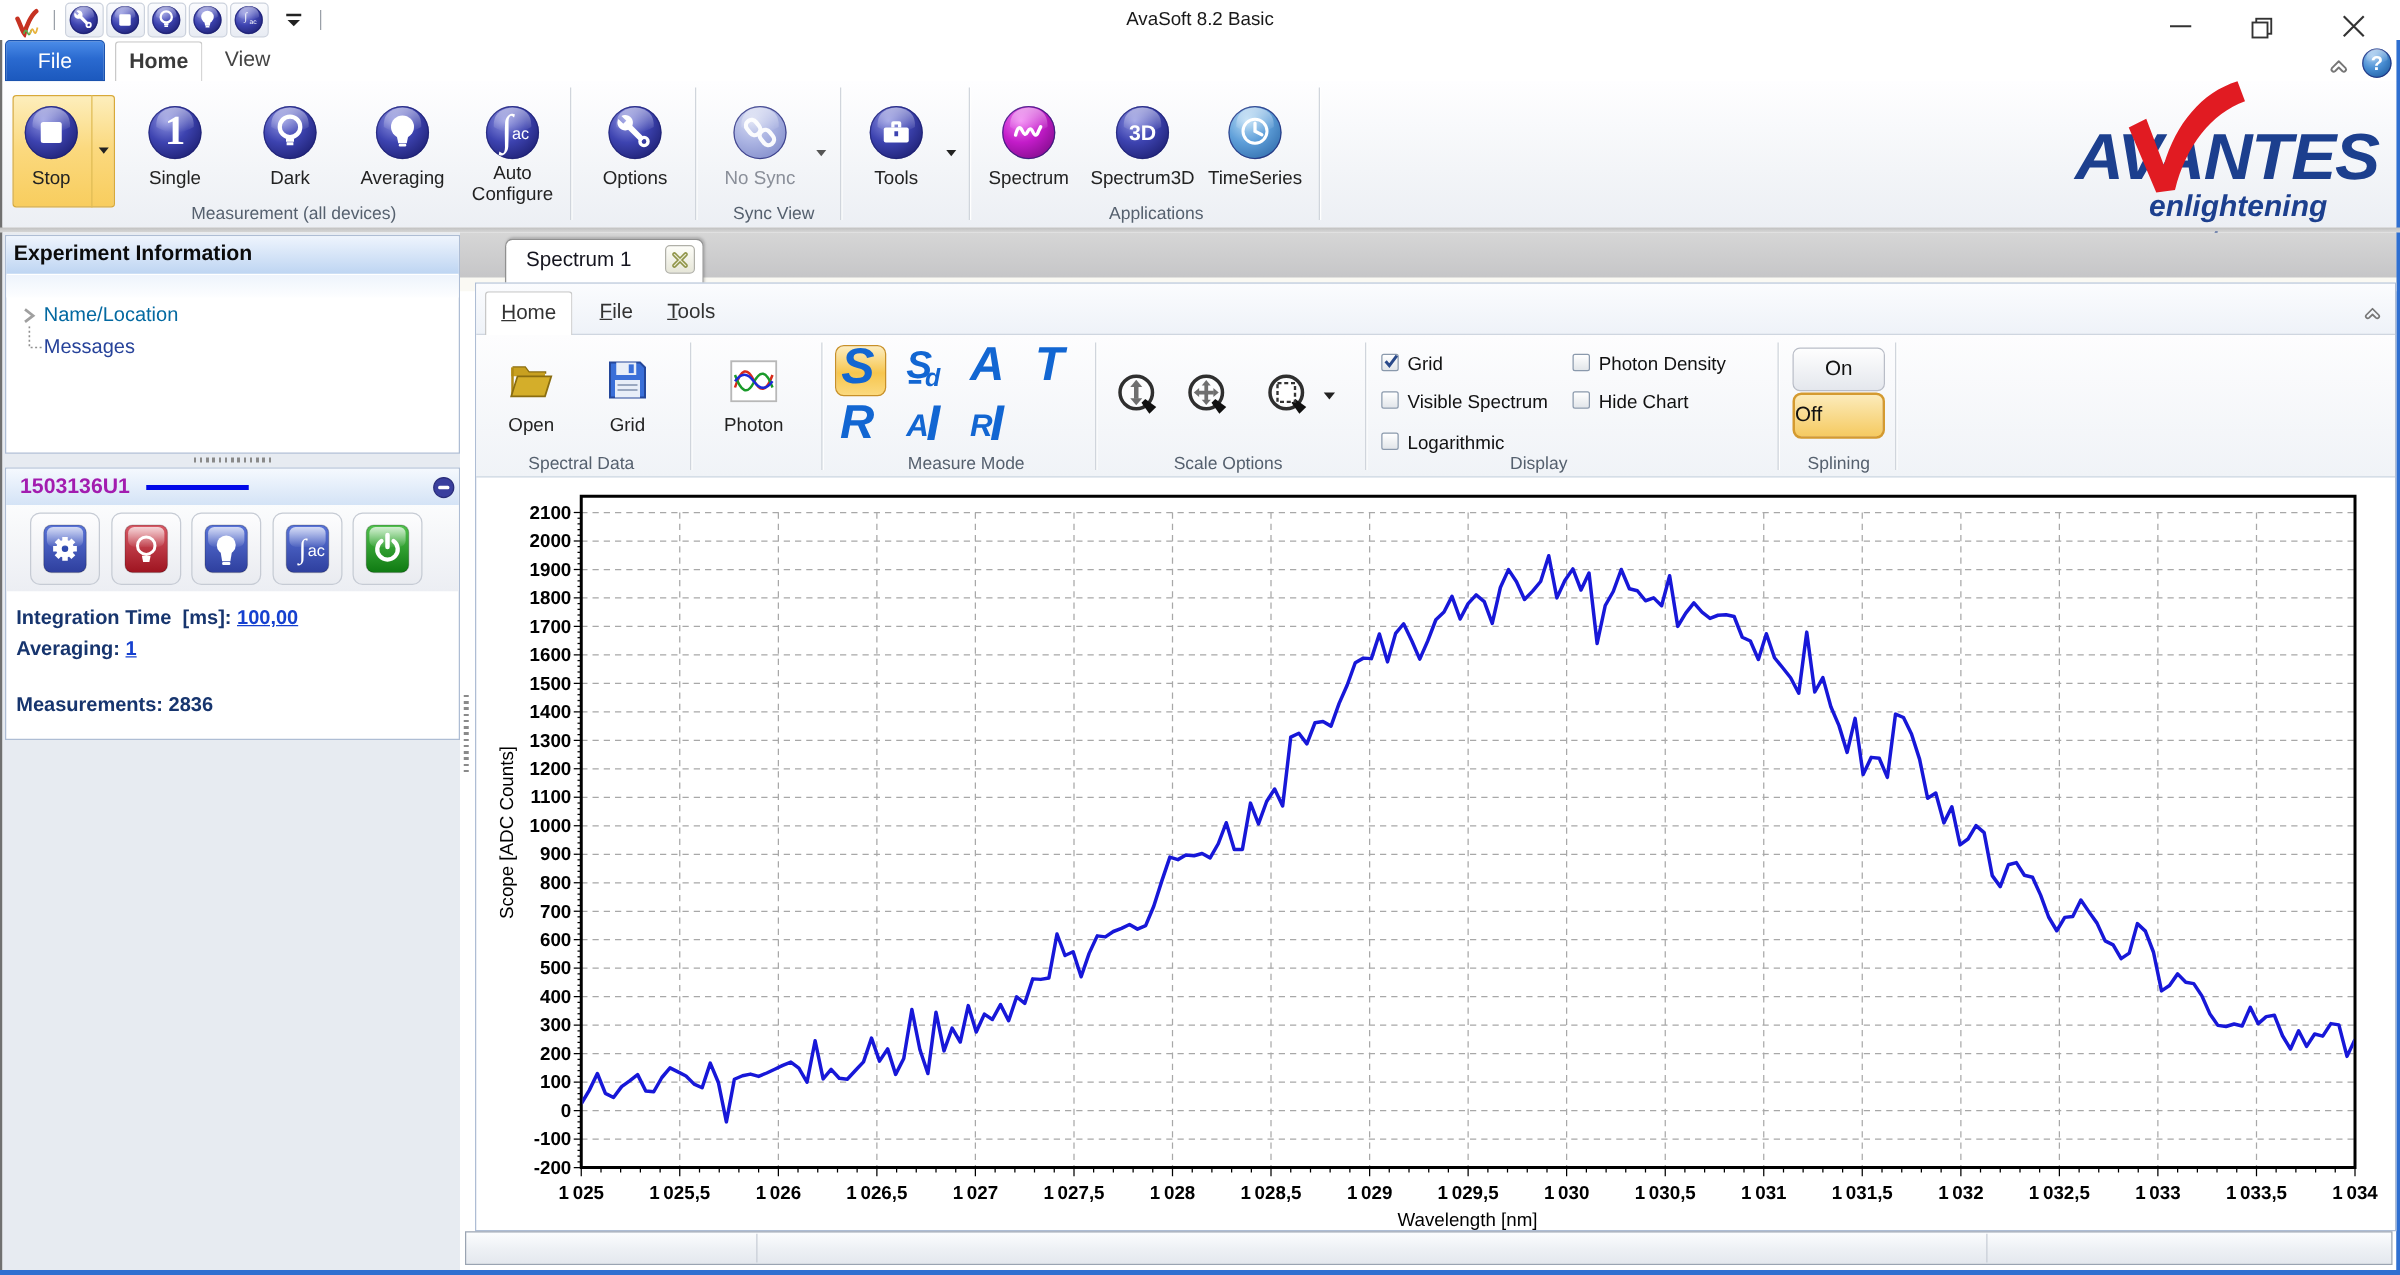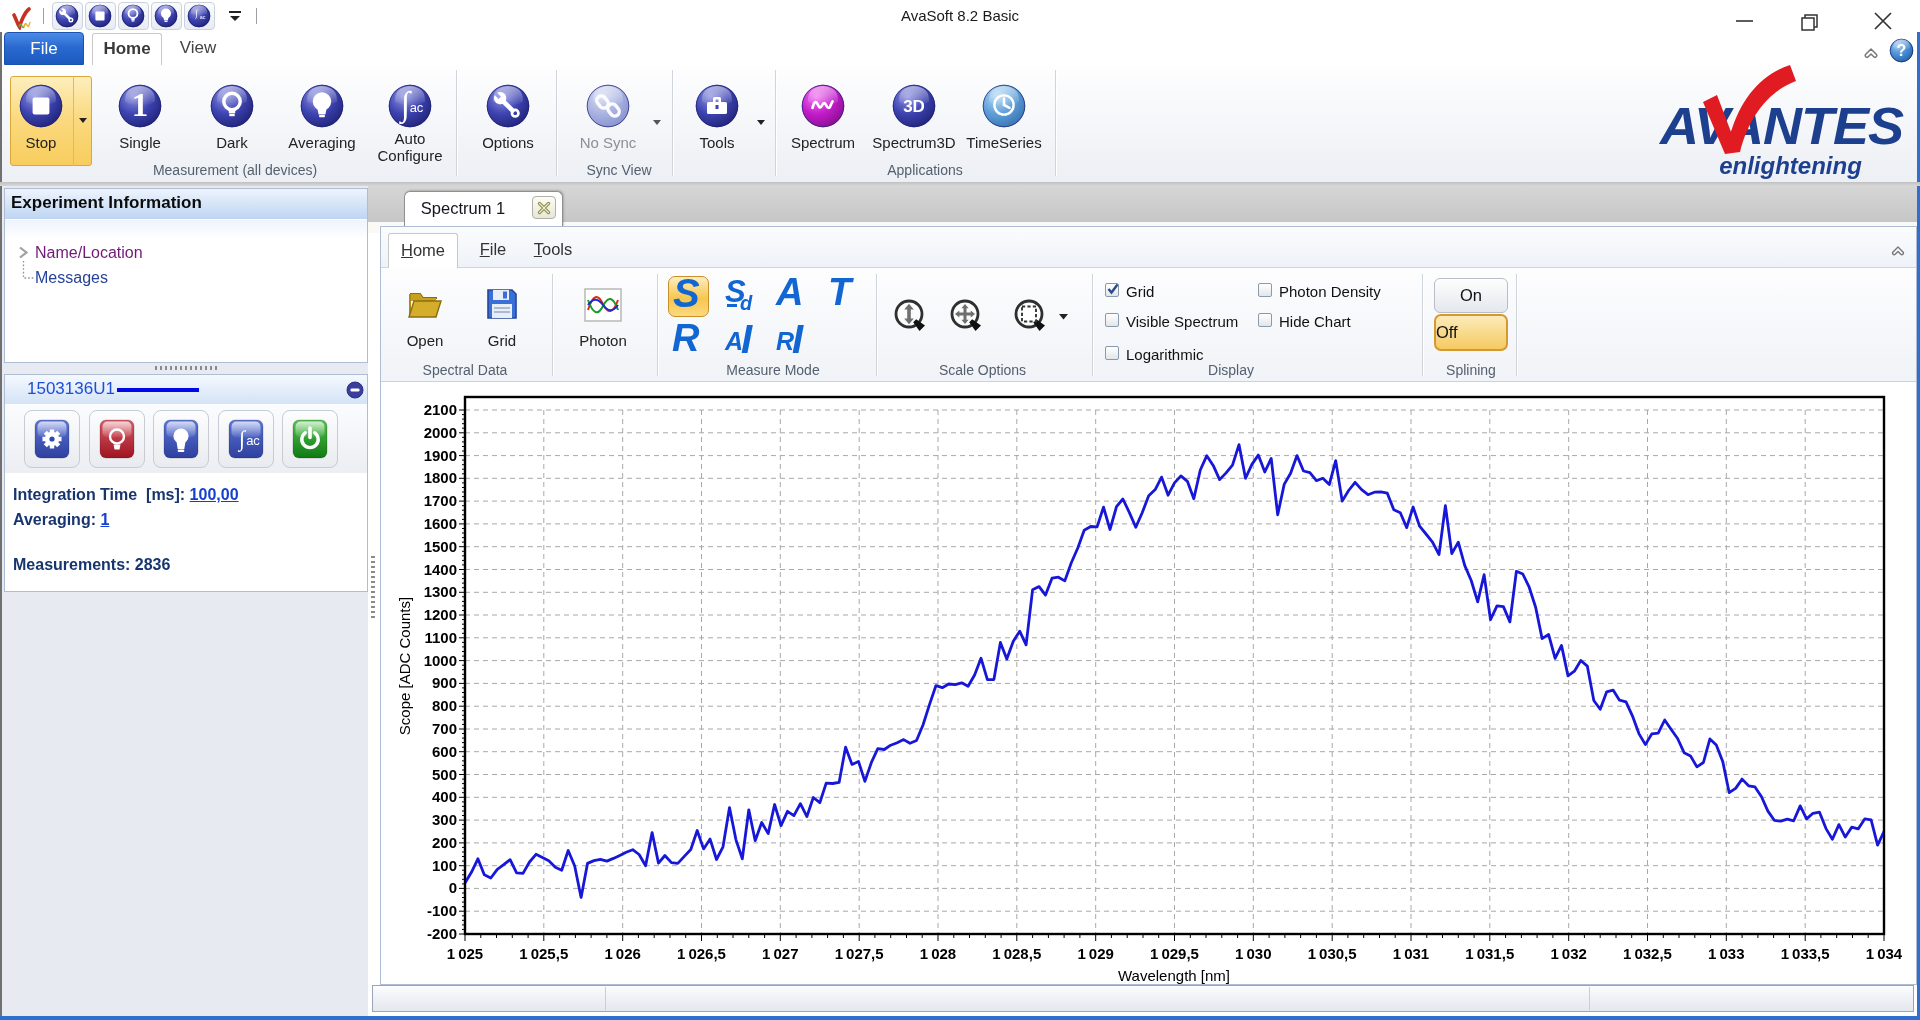--- a/index.html
+++ b/index.html
@@ -419,29 +419,29 @@
 <div class="abs" style="left:8px;top:82px;width:255px;text-align:center;font-size:24px;font-weight:bold;font-style:italic;color:#1c3f8e">enlightening spectroscopy</div>
 </div>
 <div class="abs" style="left:2px;top:186px;width:366px;height:830px;background:#e7ebf1"></div>
 <div class="abs" style="left:4px;top:188px;width:364px;height:175px;background:#fff;border:1px solid #aebdd4"></div>
 <div class="abs" style="left:5px;top:189px;width:362px;height:30px;background:linear-gradient(#eef4fd,#bed5f2)"></div>
 <div class="abs" style="left:11px;top:193px;font-size:17px;font-weight:bold;color:#0b0b0b">Experiment Information</div>
 <div class="abs" style="left:5px;top:220px;width:362px;height:18px;background:linear-gradient(#eef4fc,#fdfeff)"></div>
 <svg class="abs" style="left:17px;top:246px" width="12" height="13" viewBox="0 0 12 13">
     <path d="M3 1.5 L9.5 6.5 L3 11.5" fill="none" stroke="#a0a0a0" stroke-width="2.2"></path>
   </svg>
-<div class="abs" style="left:35px;top:244px;font-size:16px;color:#701a75">Name/Location</div>
+<div class="abs" style="left:35px;top:244px;font-size:16px;color:#0369a1">Name/Location</div>
 <svg class="abs" style="left:22px;top:261px" width="14" height="20" viewBox="0 0 14 20">
     <path d="M1.5 0 V17 H12" fill="none" stroke="#909090" stroke-width="1.3" stroke-dasharray="1.6,2"></path>
   </svg>
 <div class="abs" style="left:35px;top:269px;font-size:16px;color:#26429a">Messages</div>
 <div class="abs" style="left:155px;top:366px;width:62px;height:4px;background-image:repeating-linear-gradient(90deg,#8a8a8a 0 2px,transparent 2px 5px)"></div>
 <div class="abs" style="left:4px;top:374px;width:364px;height:218px;background:#fff;border:1px solid #aebdd4"></div>
 <div class="abs" style="left:5px;top:375px;width:362px;height:29px;background:linear-gradient(#f5f9fe,#d4e3f6)"></div>
-<div class="abs" style="left:27px;top:379px;font-size:17px;font-weight:normal;color:#1d4ed8">1503136U1</div>
+<div class="abs" style="left:16px;top:379px;font-size:17px;font-weight:bold;color:#a21caf">1503136U1</div>
 <div class="abs" style="left:117px;top:388px;width:82px;height:4px;background:#0008e8"></div>
 <svg class="abs" style="left:346px;top:381px" width="18" height="18" viewBox="0 0 18 18">
     <circle cx="9" cy="9" r="8" fill="#3a3f9e"></circle>
     <circle cx="9" cy="9" r="8" fill="none" stroke="#2a2d7a" stroke-width="1"></circle>
     <rect x="4.5" y="7.6" width="9" height="2.8" rx="1.2" fill="#fff"></rect>
   </svg>
 <div class="abs" style="left:5px;top:404px;width:362px;height:69px;background:linear-gradient(#fbfcfd,#eceef3)"></div>
 <div class="abs" style="left:24px;top:410px;width:56px;height:58px;border:1px solid #c6cbd4;border-radius:8px;background:linear-gradient(#fdfdfe,#e9ebf0)"></div>
 <div class="abs" style="left:34px;top:419px"><svg width="36" height="40" viewBox="0 0 36 40" xmlns="http://www.w3.org/2000/svg">
 <defs>

